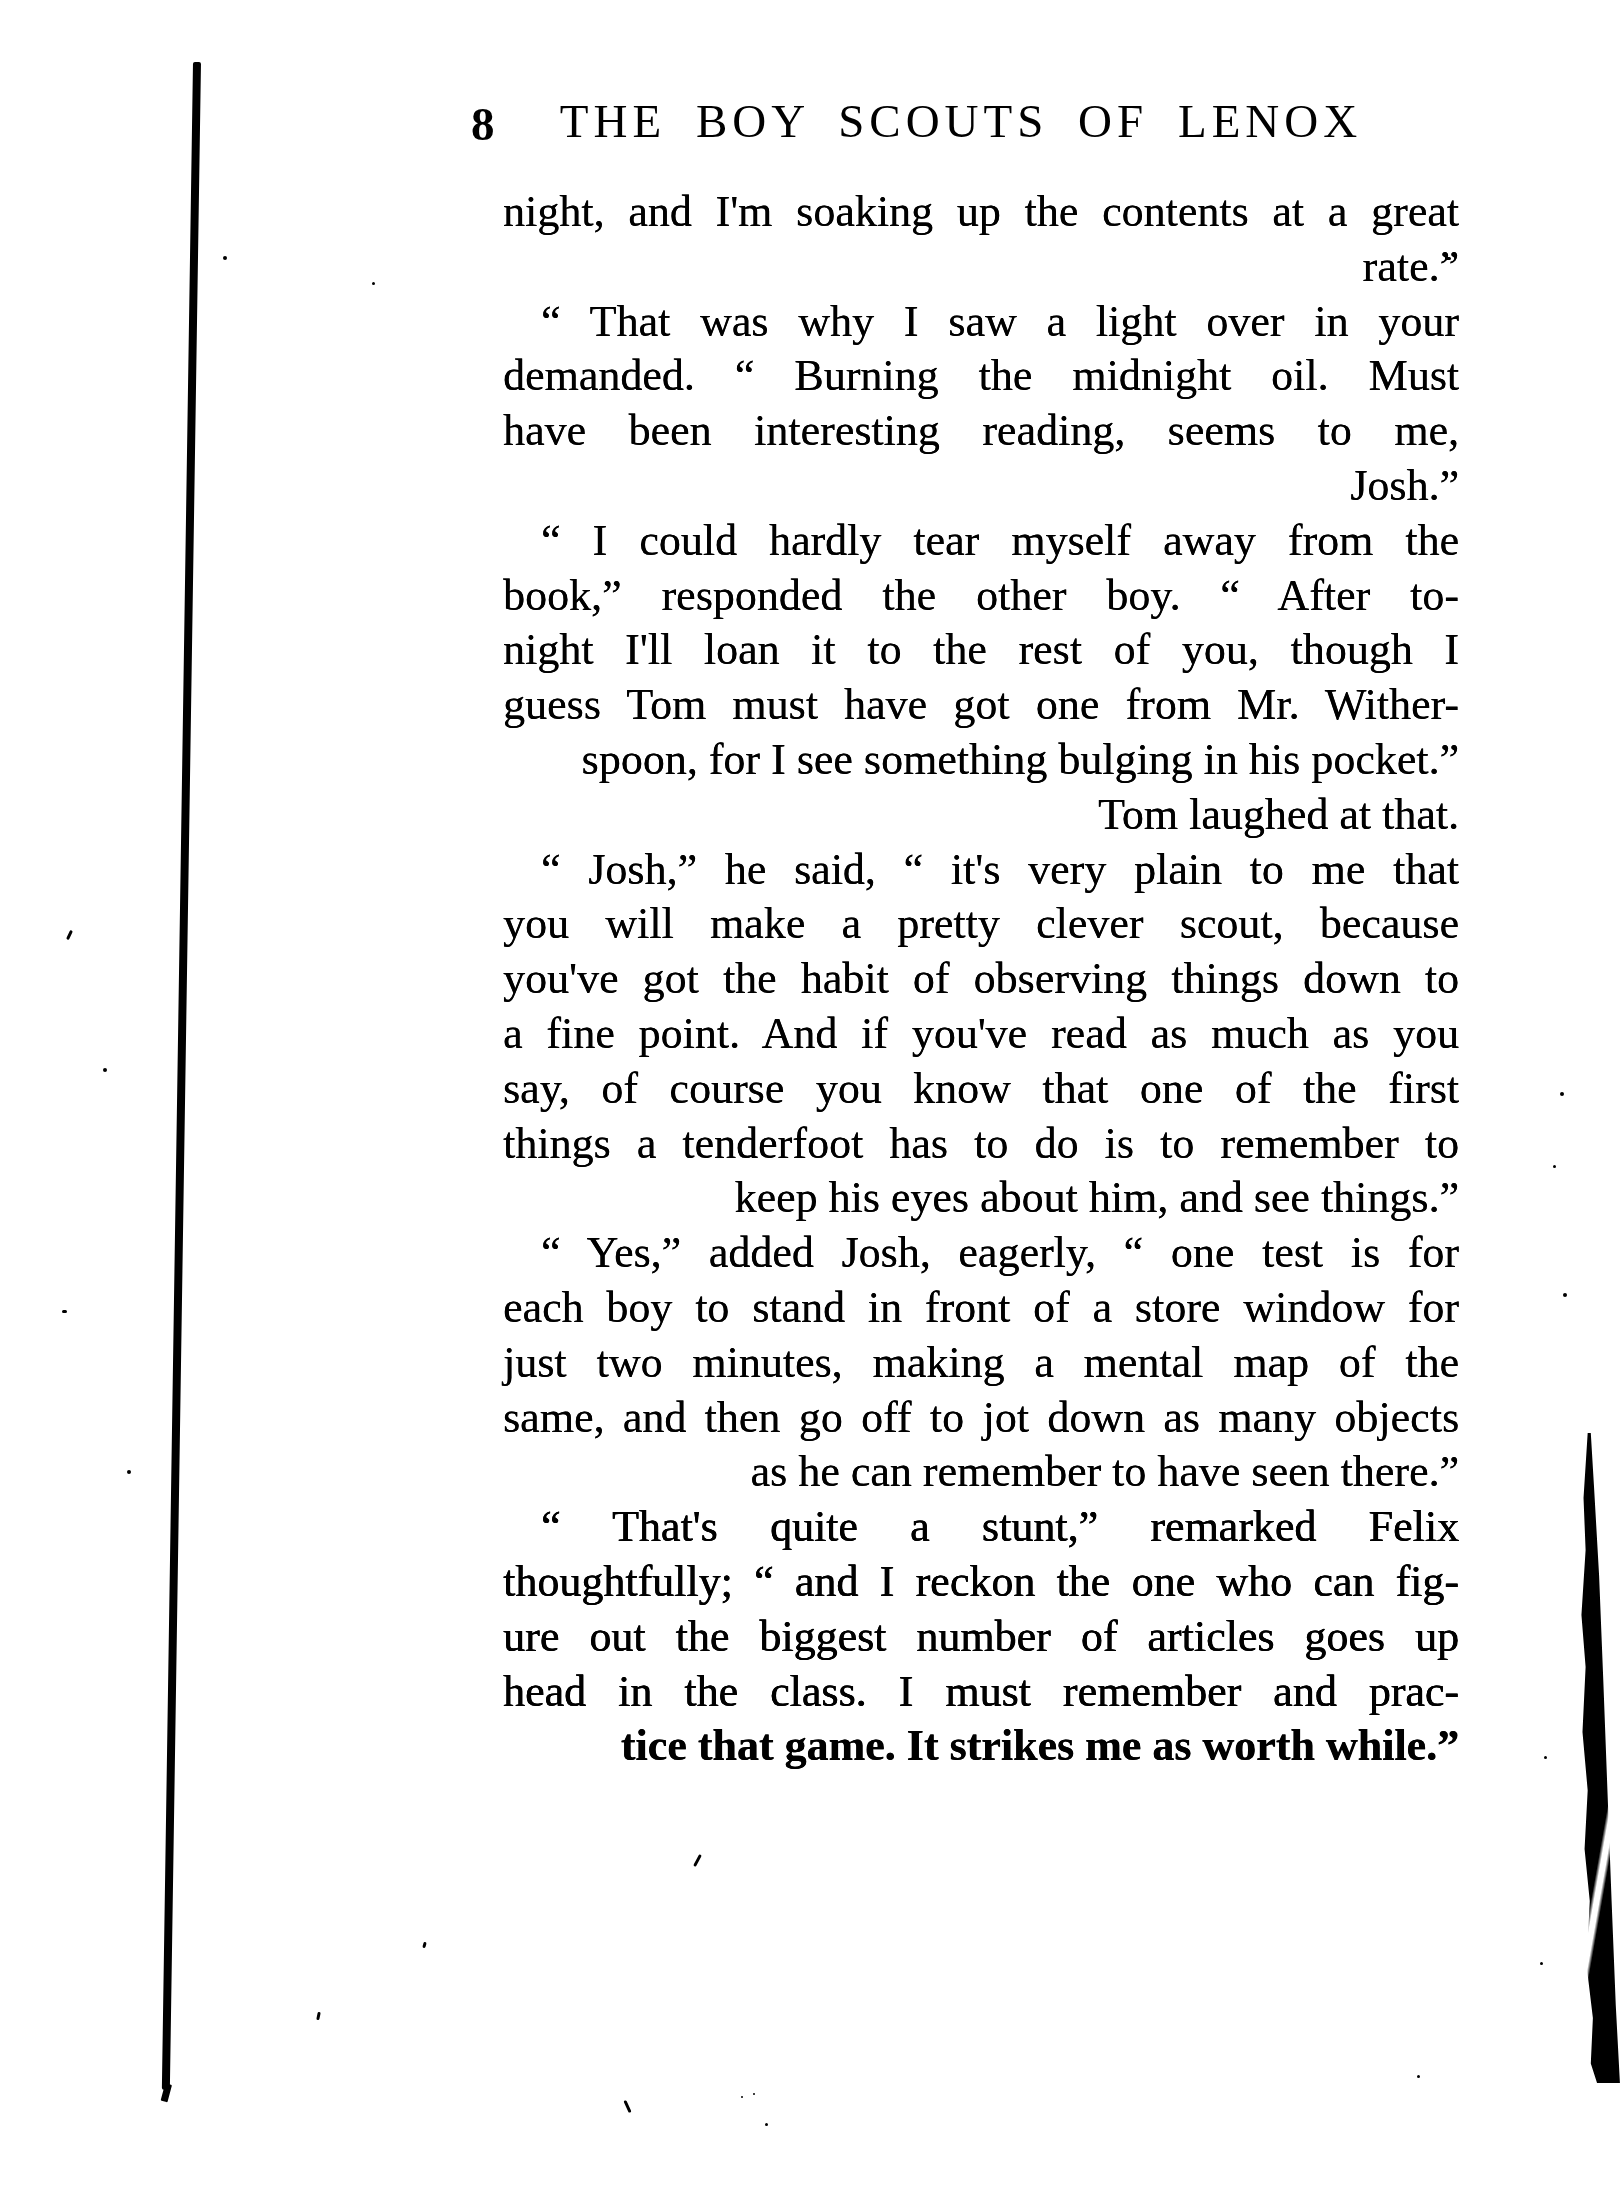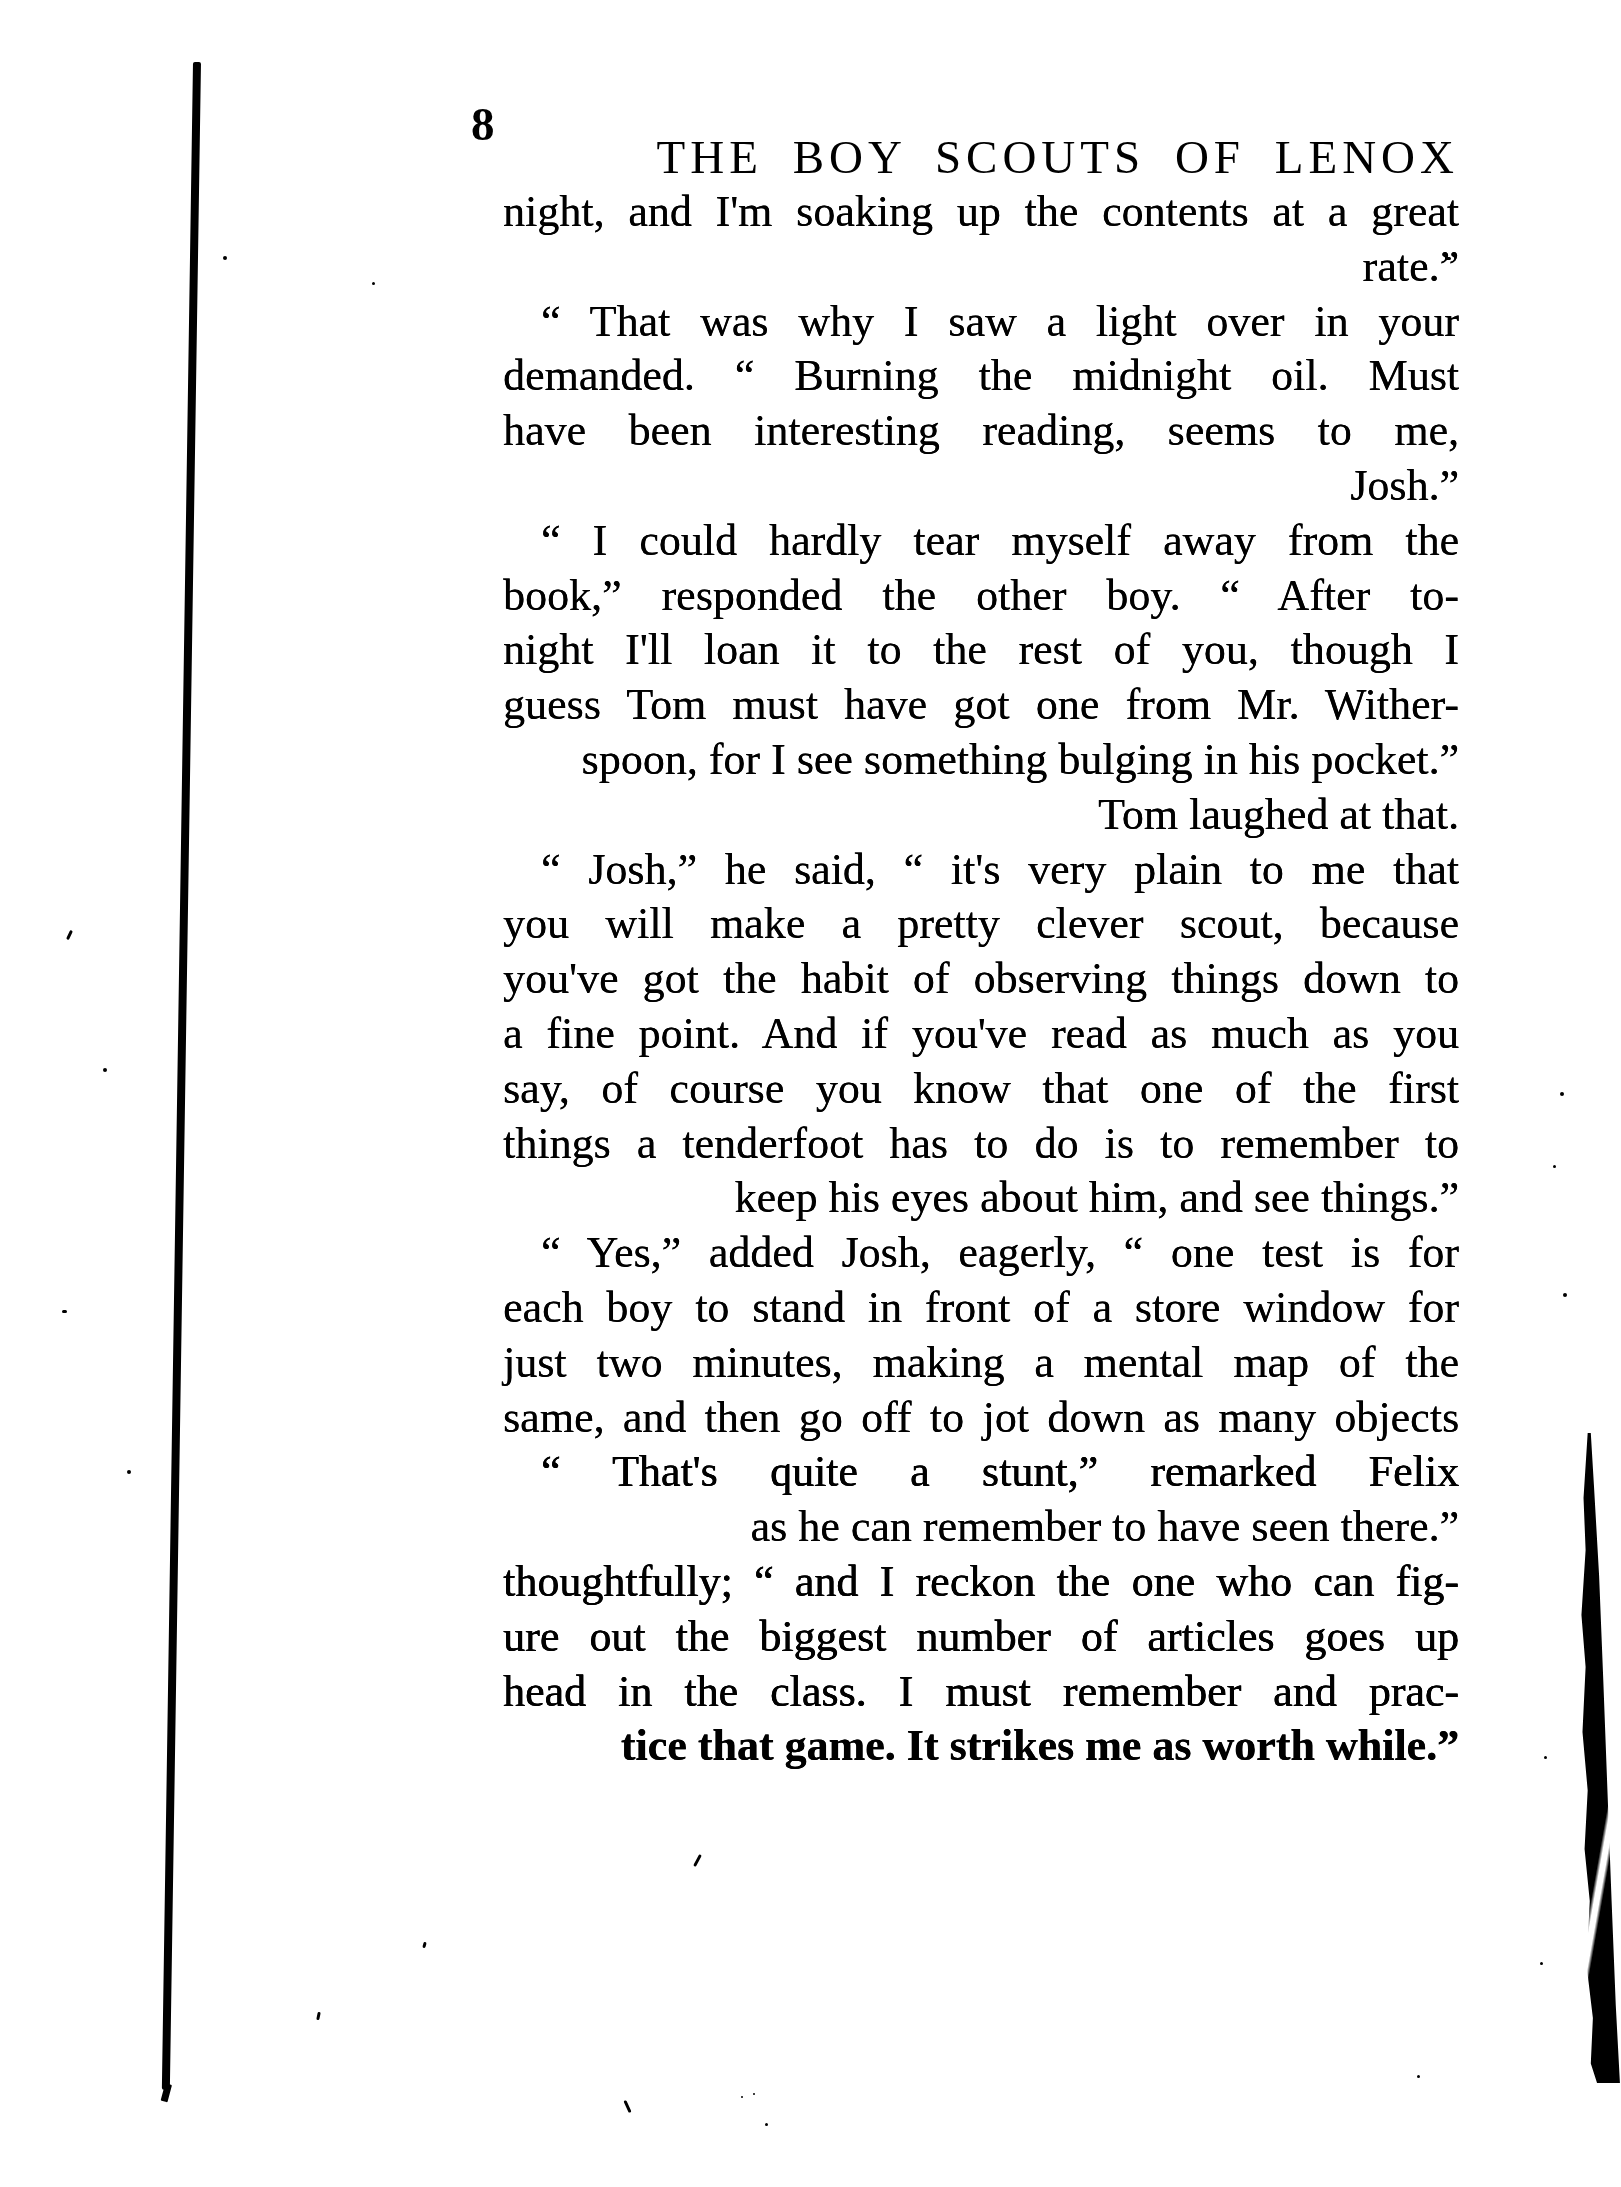--- a/index.html
+++ b/index.html
@@ -2,22 +2,22 @@
 <html><head>
 <meta charset="utf-8">
 <style>
   html,body{margin:0;padding:0;background:#ffffff;}
   .scan{position:relative;width:1621px;height:2187px;background:#ffffff;overflow:hidden;
         font-family:"Liberation Serif","DejaVu Serif",serif;color:#000;}
 
   
   .running-head{position:absolute;left:463px;top:94px;width:996px;height:56px;font-size:47px;}
   .page-num{position:absolute;left:8px;top:3px;font-weight:bold;letter-spacing:0;}
-  .head-title{display:block;text-align:right;letter-spacing:5px;word-spacing:13px;
-              transform:scaleY:1;white-space:nowrap;margin-top:36px;}
+  .head-title{display:block;text-align:center;letter-spacing:5px;word-spacing:13px;
+              transform:scaleY:1;white-space:nowrap;}
 
   
   .page-text{position:absolute;left:463px;top:185px;width:996px;font-size:44px;line-height:54.8px;
              text-shadow:0.25px 0 0 #000;}
   .ln{white-space:normal;text-align:right;}
   .j{text-align:justify;text-align-last:justify;margin-left:40px;}
   .in{text-indent:38px;}
   .d1{text-shadow:0.5px 0 0 #000,0 0.4px 0 #000;}
   .d2{font-weight:bold;text-shadow:0.4px 0 0 #000;}
 
@@ -66,22 +66,22 @@
       <div class="ln j">you will make a pretty clever scout, because</div>
       <div class="ln j">you've got the habit of observing things down to</div>
       <div class="ln j">a fine point. And if you've read as much as you</div>
       <div class="ln j">say, of course you know that one of the first</div>
       <div class="ln j">things a tenderfoot has to do is to remember to</div>
       <div class="ln">keep his eyes about him, and see things.”</div>
       <div class="ln j in">“ Yes,” added Josh, eagerly, “ one test is for</div>
       <div class="ln j">each boy to stand in front of a store window for</div>
       <div class="ln j">just two minutes, making a mental map of the</div>
       <div class="ln j">same, and then go off to jot down as many objects</div>
+      <div class="ln">as he can remember to have seen there.”</div>
       <div class="ln j in d1">“ That's quite a stunt,” remarked Felix</div>
-      <div class="ln">as he can remember to have seen there.”</div>
       <div class="ln j d1">thoughtfully; “ and I reckon the one who can fig-</div>
       <div class="ln j d1">ure out the biggest number of articles goes up</div>
       <div class="ln j d1">head in the class. I must remember and prac-</div>
       <div class="ln d2">tice that game. It strikes me as worth while.”</div>
     </div>
 
   <div class="right-streak"></div>
 
   <div class="speck" style="left:223px;top:256px;width:4px;height:4px;"></div>
   <div class="speck" style="left:372px;top:282px;width:3px;height:3px;"></div>

